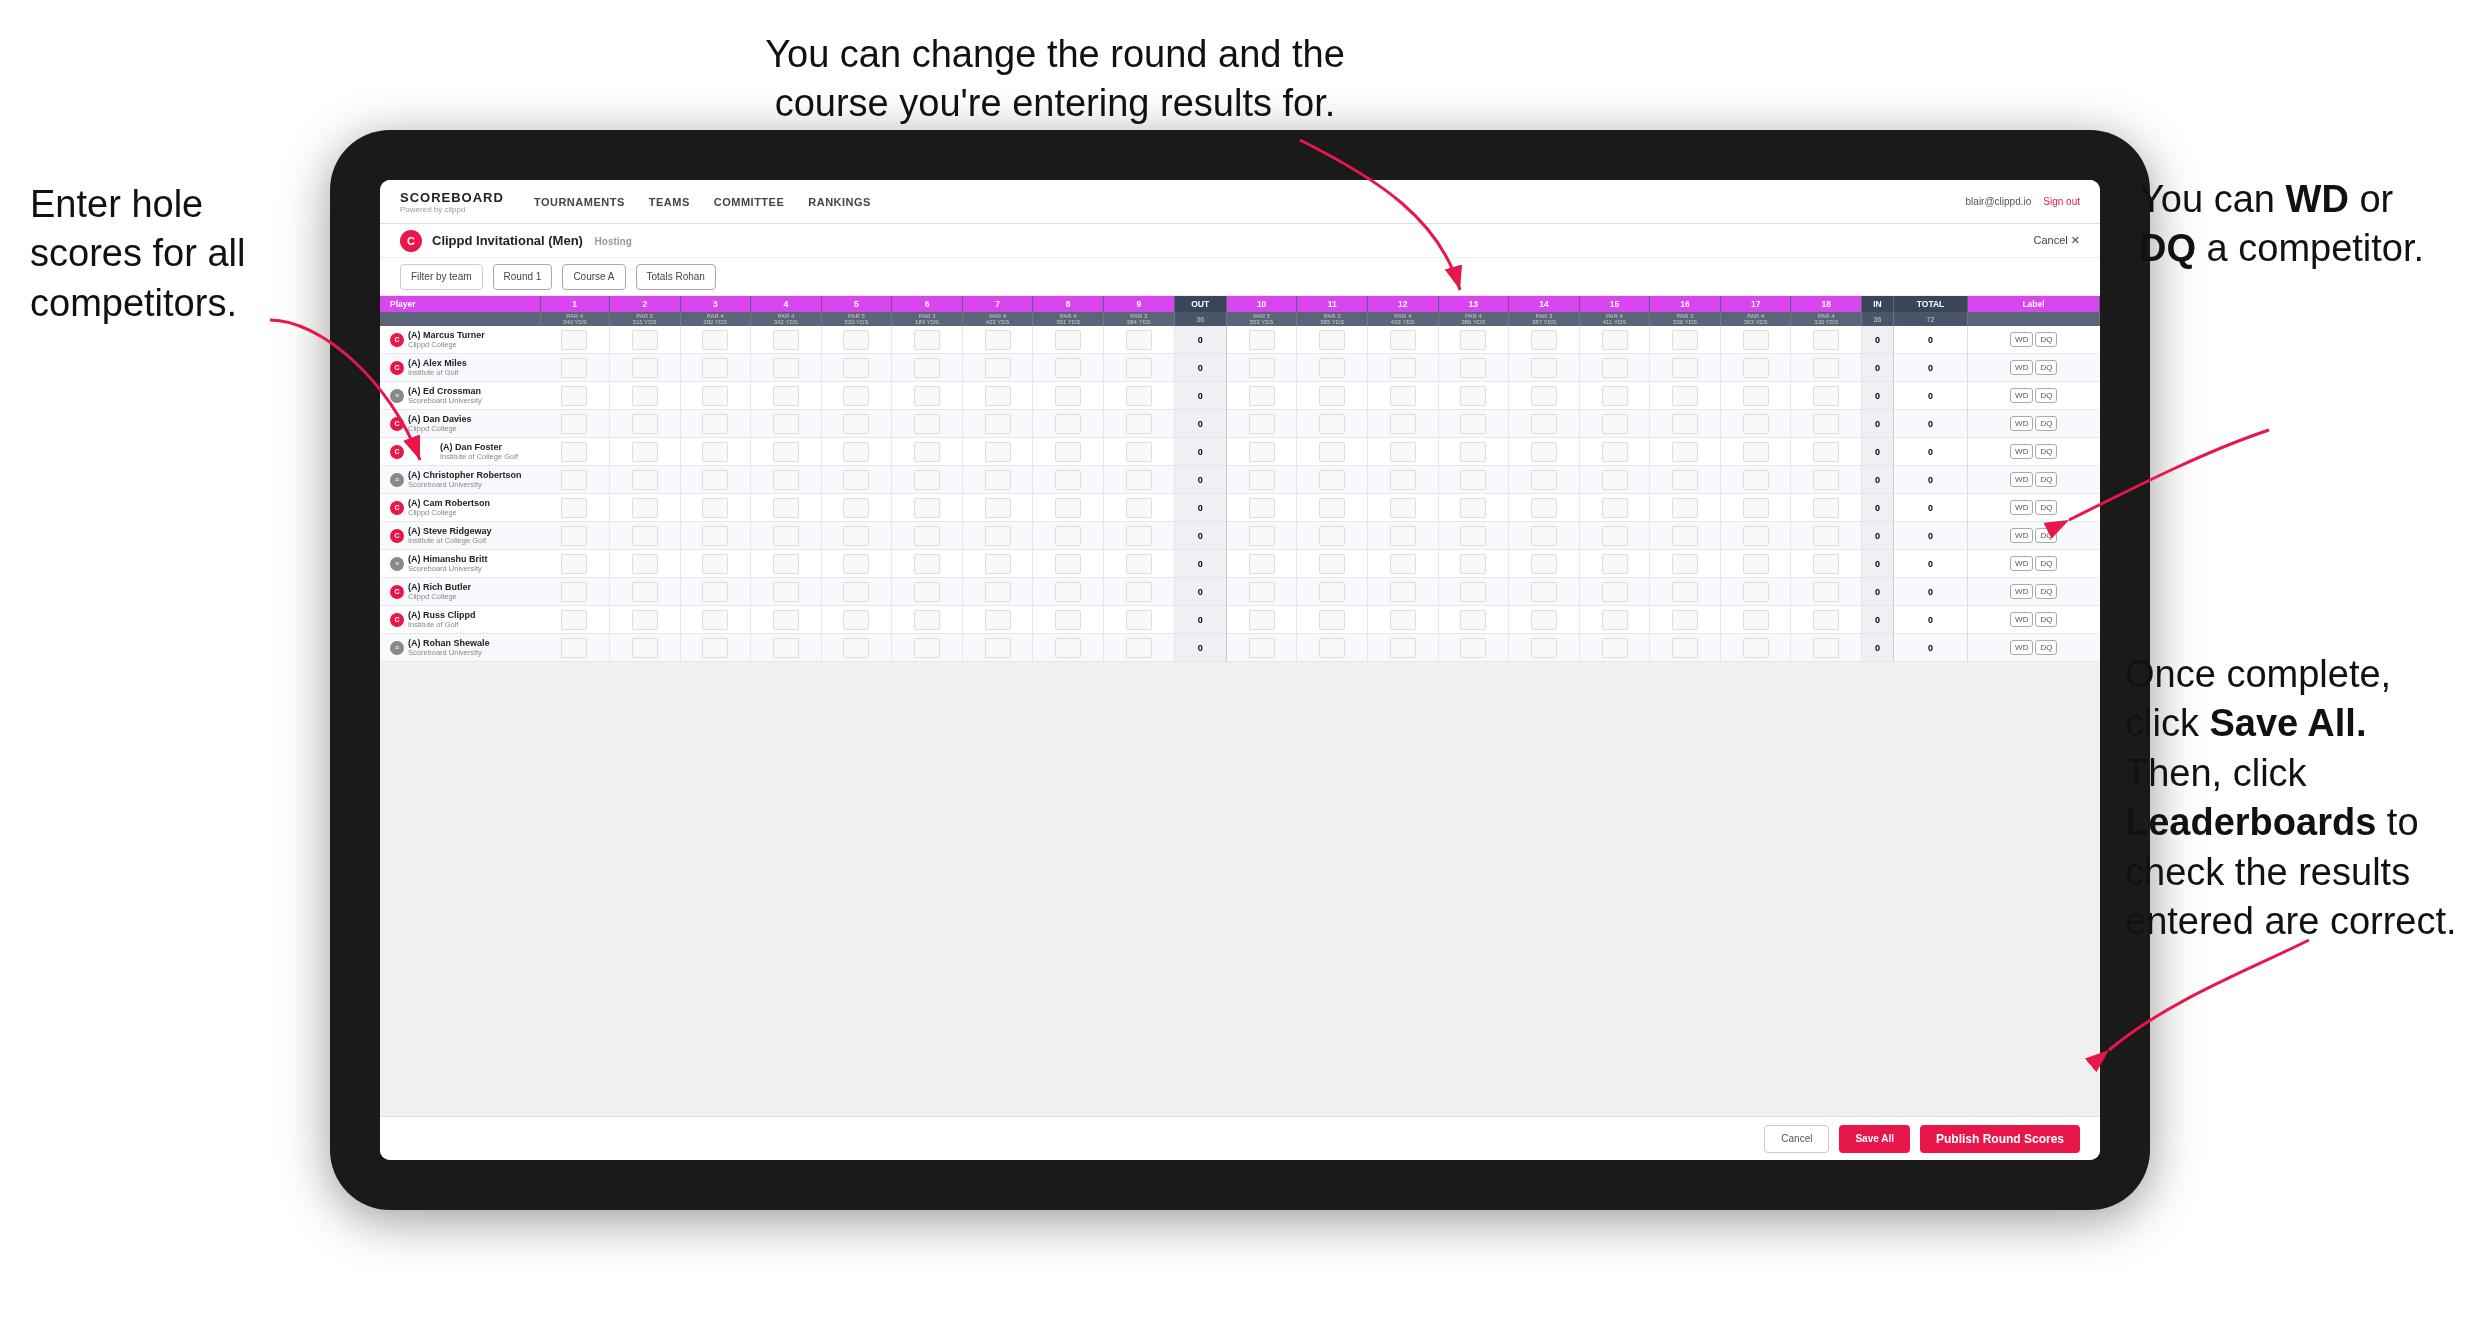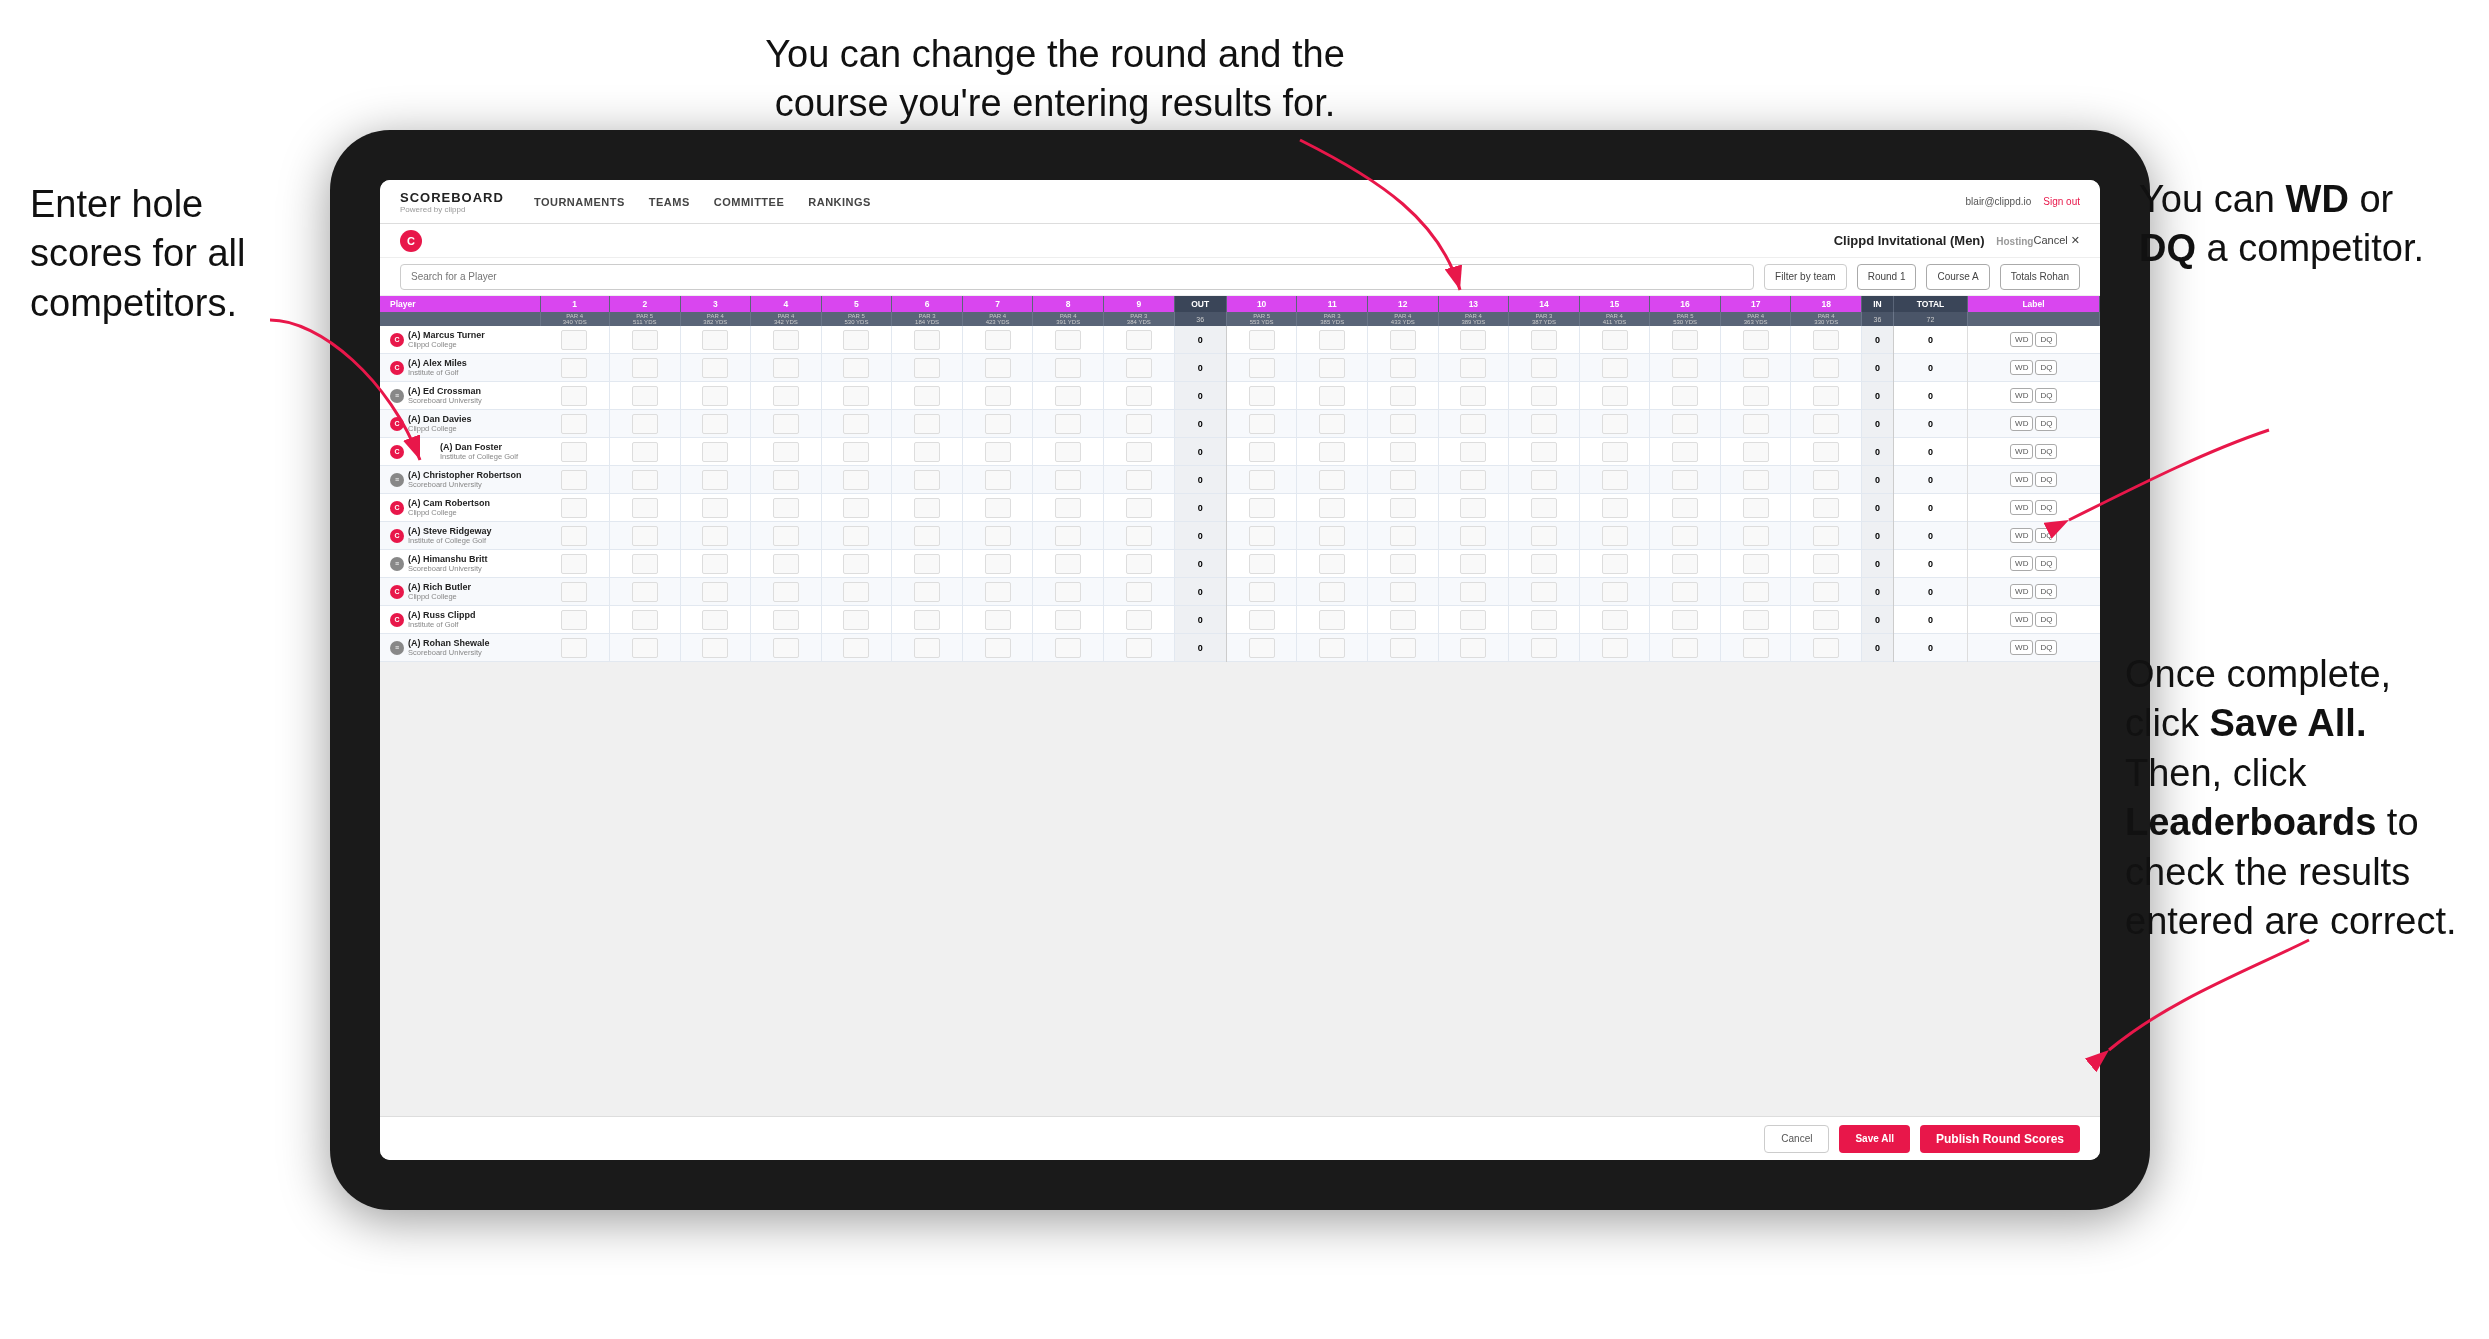--- a/index.html
+++ b/index.html
@@ -121,21 +121,20 @@
       font-size: 11px;
       font-weight: 700;
       margin-right: 10px;
     }
 
     .tournament-name {
       font-size: 13px;
       font-weight: 600;
       color: #222;
       flex: 1;
-      text-align: right;
     }
 
     .tournament-cancel {
       font-size: 11px;
       color: #444;
     }
 
     
     .sub-nav {
       background: #2d3748;
@@ -440,21 +439,20 @@
       <div class="tournament-logo">C</div>
       <span class="tournament-name">
         <span>Clippd Invitational (Men)</span>
         <span style="font-size:10px;color:#999;margin-left:8px;">Hosting</span>
       </span>
       <span class="tournament-cancel">Cancel ✕</span>
     </div>
 
 
     <div class="filters-row">
-      <input class="search-input" type="text" placeholder="Search for a Player" style="">
       <button class="filter-btn">Filter by team</button>
       <button class="filter-btn round-btn">Round 1</button>
       <button class="filter-btn course-btn">Course A</button>
       <button class="filter-btn totals-btn">Totals Rohan</button>
     </div>
 
     <div class="scores-table-container">
       <table class="scores-table">
         <thead>
           <tr class="header-top">

